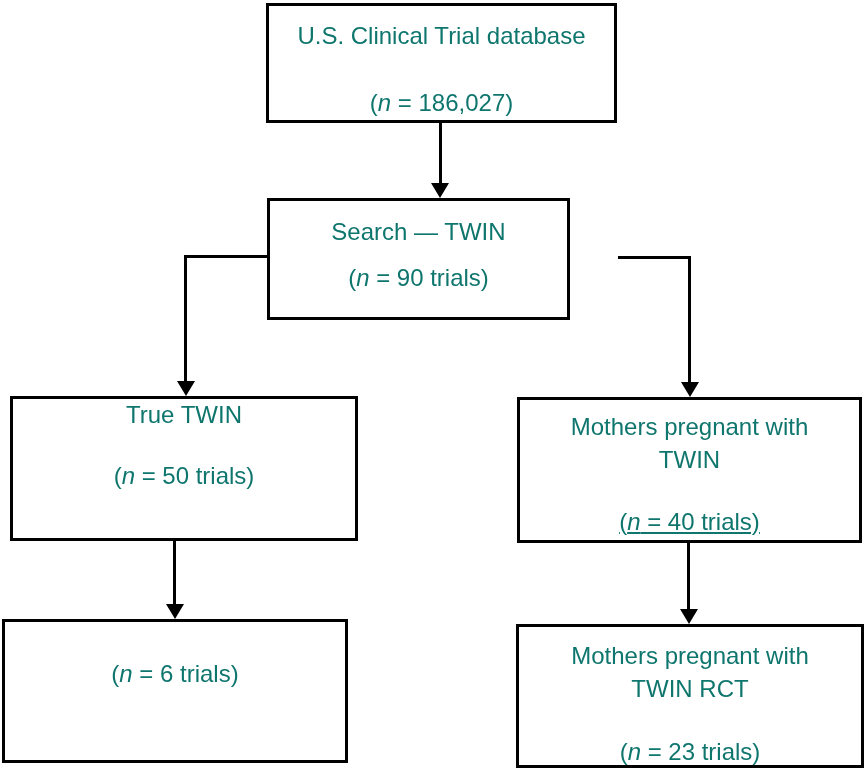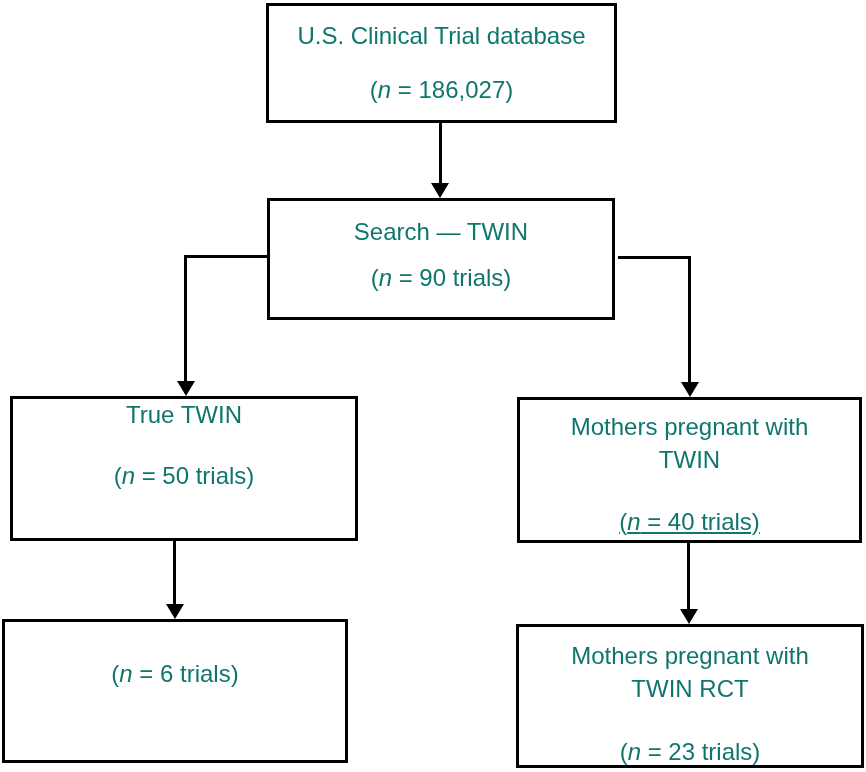--- a/index.html
+++ b/index.html
@@ -46,29 +46,29 @@
     border-top: 15px solid #000000;
   }
 </style>
 </head>
 <body>
 
 <div id="canvas">
 
   <div class="box" style="left:266px; top:3px; width:351px; height:120px; padding-top:14px;">
     <div class="bline">U.S. Clinical Trial database</div>
-    <div class="count" style="margin-top:23px;">
+    <div class="count" style="margin-top:36px;">
       <span>(</span><span class="it">n</span><span> = 186,027)</span>
     </div>
   </div>
 
   <div class="vline" style="left:439px; top:123px; height:61px;"></div>
   <div class="arrow-down" style="left:431px; top:183px;"></div>
 
-  <div class="box" style="left:267px; top:198px; width:348px; height:122px; padding-top:15px;">
+  <div class="box" style="left:267px; top:198px; width:303px; height:122px; padding-top:15px;">
     <div class="bline">Search — TWIN</div>
     <div class="count" style="margin-top:15px;">
       <span>(</span><span class="it">n</span><span> = 90 trials)</span>
     </div>
   </div>
 
   <div class="hline" style="left:184px; top:255px; width:83px;"></div>
   <div class="vline" style="left:184px; top:255px; height:127px;"></div>
   <div class="arrow-down" style="left:177px; top:381px;"></div>
 

